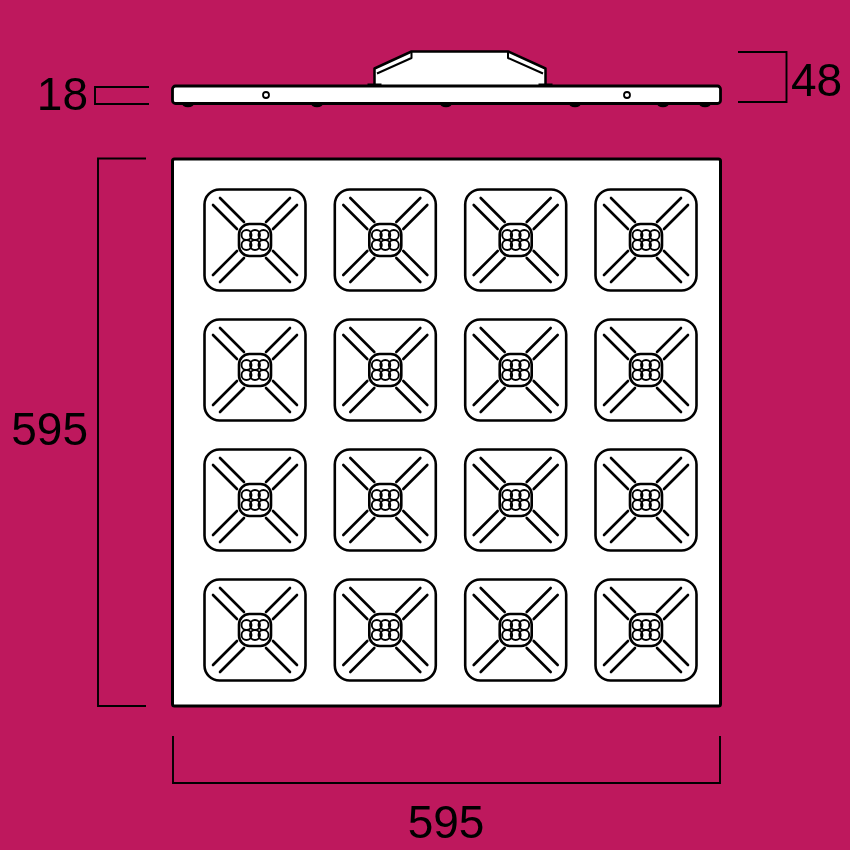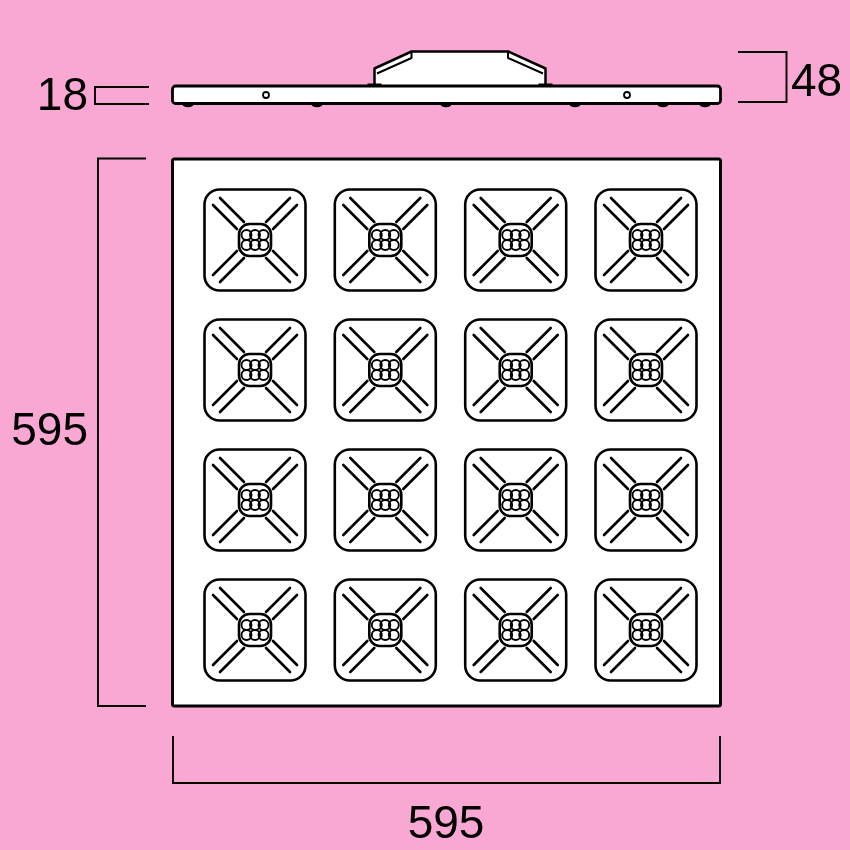--- a/index.html
+++ b/index.html
@@ -4,21 +4,21 @@
 <style>
   html, body {
     margin: 0;
     padding: 0;
     background: #ffffff;
   }
   .canvas {
     position: relative;
     width: 850px;
     height: 850px;
-    background: #f9a8d4;
+    background: #be185d;
     overflow: hidden;
   }
   svg {
     display: block;
   }
   text.dim-label {
     font-family: "Liberation Sans", "DejaVu Sans", sans-serif;
     font-size: 46px;
     fill: #000000;
   }

